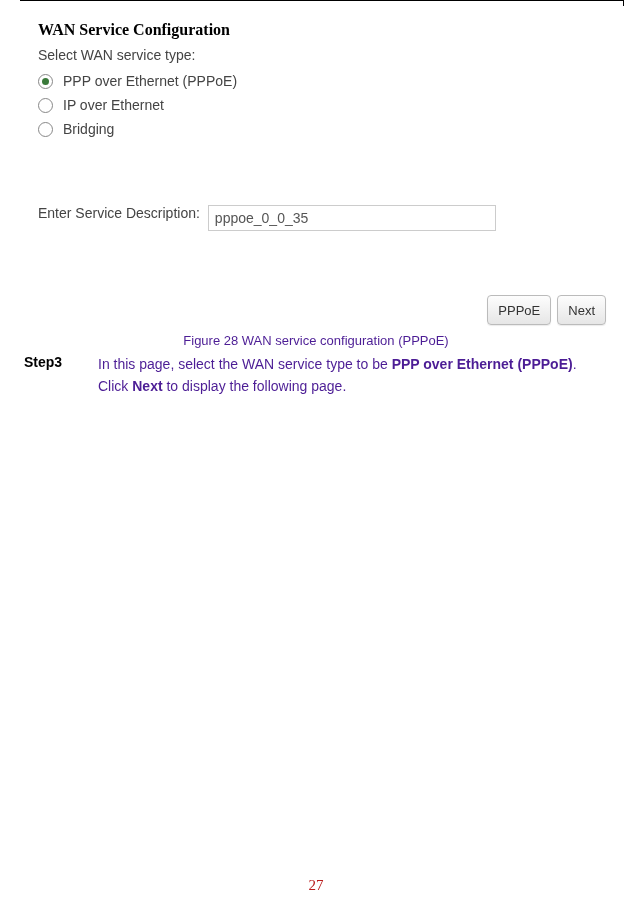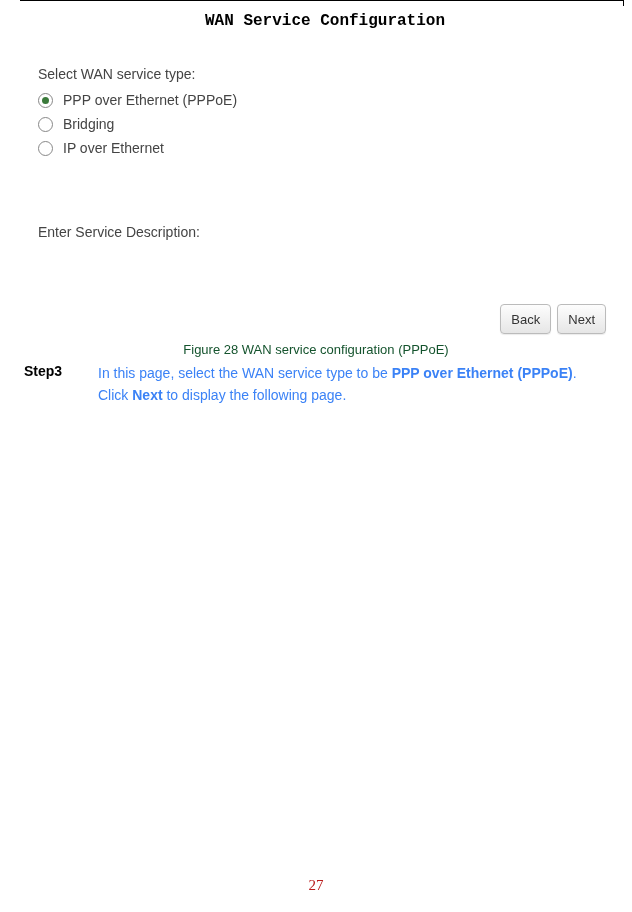--- a/index.html
+++ b/index.html
@@ -13,27 +13,26 @@
       font-family: Arial, Helvetica, sans-serif;
       background: #ffffff;
       position: relative;
     }
     .page {
       padding: 12px 20px 0 20px;
       height: 100%;
       position: relative;
     }
     .config-title {
-      font-family: Liberation Mono, monospace;
+      font-family: Liberation Serif, serif;
       font-weight: bold;
       font-size: 16px;
       color: #000000;
       margin-left: 18px;
-      margin-top: 0;
-      text-align: center;
+      margin-top: 9px;
     }
     .top-line {
       position: absolute;
       top: 0;
       left: 20px;
       right: 8px;
       height: 1px;
       background: #000;
     }
     .right-line {
@@ -41,21 +40,21 @@
       top: 0;
       right: 8px;
       width: 1px;
       height: 6px;
       background: #000;
     }
     .select-label {
       font-family: Verdana, Geneva, sans-serif;
       font-size: 14px;
       color: #444;
-      margin-top: 36px;
+      margin-top: 8px;
       margin-left: 18px;
     }
     .radio-group {
       margin-top: 6px;
       margin-left: 18px;
     }
     .radio-option {
       display: flex;
       align-items: center;
       padding: 4px 0;
@@ -118,40 +117,40 @@
       font-family: Verdana, Geneva, sans-serif;
       font-size: 13px;
       color: #333;
       cursor: pointer;
       box-shadow: 0 1px 1px rgba(0,0,0,0.08);
     }
     .figure-caption {
       text-align: center;
       font-family: Arial, sans-serif;
       font-size: 13px;
-      color: #14532d;
+      color: #4c1d95;
       margin-top: 8px;
     }
     .step-row {
       display: flex;
       margin-top: 6px;
       padding: 0 10px 0 4px;
     }
     .step-label {
       font-family: Arial, sans-serif;
       font-size: 14px;
       font-weight: bold;
       color: #000;
       width: 74px;
       flex: none;
     }
     .step-text {
       font-family: Arial, sans-serif;
       font-size: 14px;
-      color: #3b82f6;
+      color: #4c1d95;
       line-height: 1.55;
     }
     .step-text b {
       font-weight: bold;
     }
     .page-number {
       position: absolute;
       bottom: 18px;
       left: 0;
       right: 0;
@@ -174,34 +173,35 @@
 
   <div class="radio-group">
     <div class="radio-option">
       <span class="radio-outer">
           <span class="radio-inner"></span>
         </span>
       <span class="radio-option-label">PPP over Ethernet (PPPoE)</span>
     </div>
     <div class="radio-option">
       <span class="radio-outer"></span>
-      <span class="radio-option-label">Bridging</span>
+      <span class="radio-option-label">IP over Ethernet</span>
     </div>
     <div class="radio-option">
       <span class="radio-outer"></span>
-      <span class="radio-option-label">IP over Ethernet</span>
+      <span class="radio-option-label">Bridging</span>
     </div>
   </div>
 
   <div class="desc-row">
     <span class="desc-label">Enter Service Description:</span>
+    <input type="text" class="desc-input" value="pppoe_0_0_35" style="">
   </div>
 
   <div class="button-row">
-    <button class="nav-button">Back</button>
+    <button class="nav-button">PPPoE</button>
     <button class="nav-button">Next</button>
   </div>
 
   <div class="figure-caption">Figure 28 WAN service configuration (PPPoE)</div>
 
   <div class="step-row">
     <div class="step-label">Step3</div>
     <div class="step-text">
       <span>In this page, select the WAN service type to be </span><b>PPP over Ethernet (PPPoE)</b><span>. Click </span><b>Next</b><span> to display the following page.</span>
     </div>

